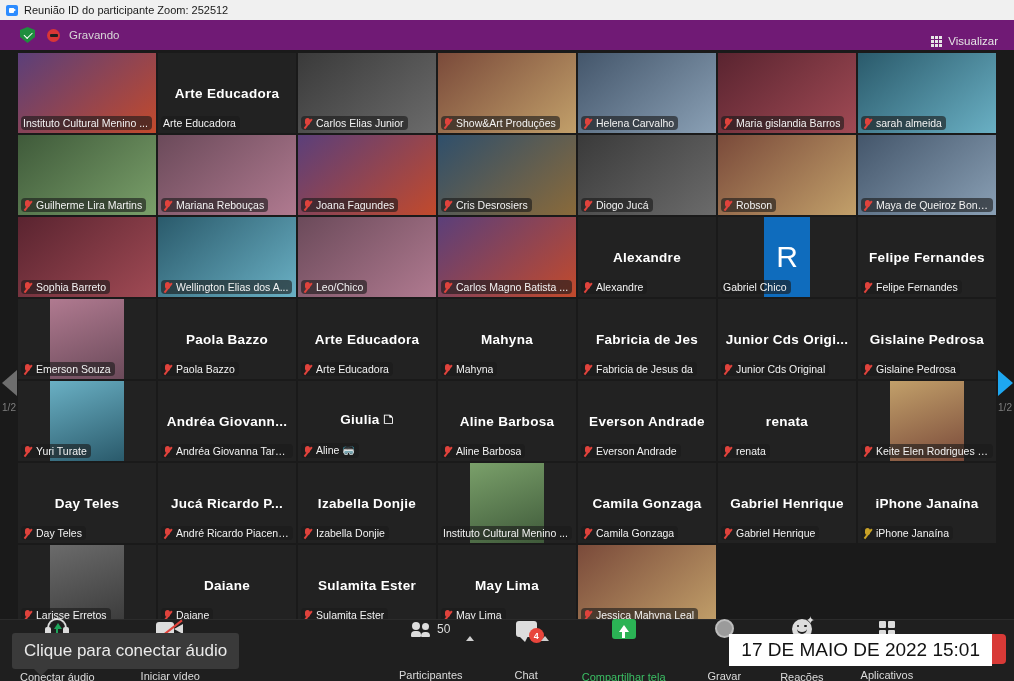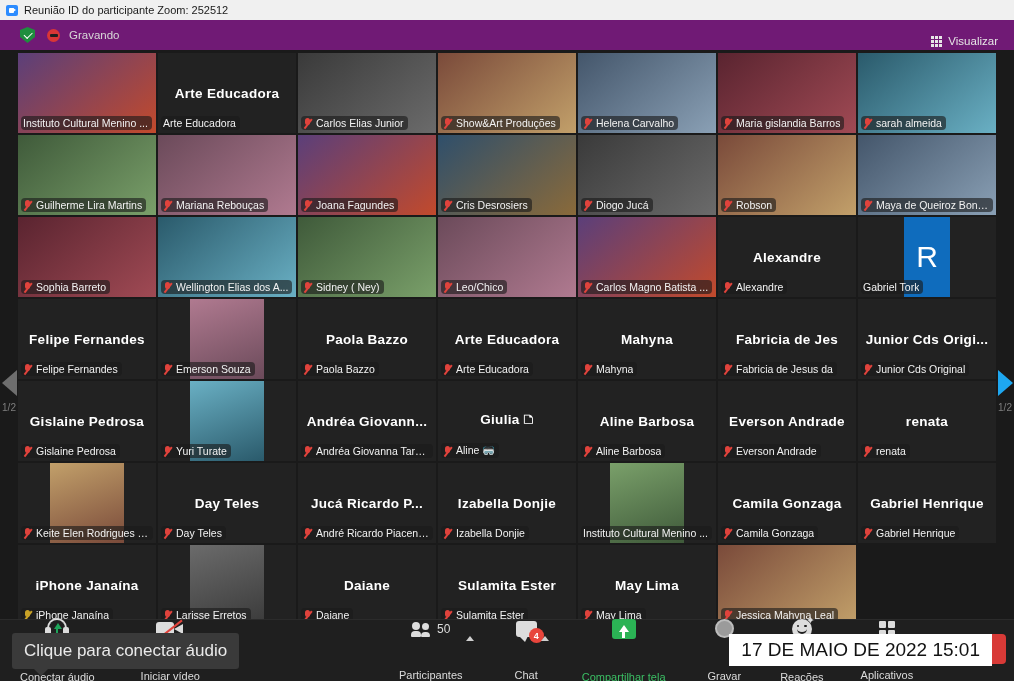--- a/index.html
+++ b/index.html
@@ -436,27 +436,20 @@
         </div>
       </div>
       <div class="tile">
         <div class="vid" style="background: linear-gradient(140deg, rgb(42, 90, 107), rgb(106, 176, 196));"></div>
         <div class="label">
           <span class="mic-off"></span>
           <span class="nm">Wellington Elias dos A...</span>
         </div>
       </div>
       <div class="tile">
-        <div class="vid" style="background: linear-gradient(140deg, rgb(63, 90, 58), rgb(122, 160, 106));"></div>
-        <div class="label">
-          <span class="mic-off"></span>
-          <span class="nm">Sidney ( Ney)</span>
-        </div>
-      </div>
-      <div class="tile">
         <div class="vid" style="background: linear-gradient(140deg, rgb(107, 74, 90), rgb(176, 122, 144));"></div>
         <div class="label">
           <span class="mic-off"></span>
           <span class="nm">Leo/Chico</span>
         </div>
       </div>
       <div class="tile">
         <div class="vid" style="background: linear-gradient(140deg, rgb(91, 63, 122), rgb(194, 74, 44));"></div>
         <div class="label">
           <span class="mic-off"></span>
@@ -466,21 +459,21 @@
       <div class="tile">
         <div class="tile-name-big">Alexandre</div>
         <div class="label">
           <span class="mic-off"></span>
           <span class="nm">Alexandre</span>
         </div>
       </div>
       <div class="tile">
         <div class="avatar-letter" style="left: 33%; right: 33%;">R</div>
         <div class="label">
-          <span class="nm">Gabriel Tork</span>
+          <span class="nm">Gabriel Chico</span>
         </div>
       </div>
       <div class="tile">
         <div class="tile-name-big">Felipe Fernandes</div>
         <div class="label">
           <span class="mic-off"></span>
           <span class="nm">Felipe Fernandes</span>
         </div>
       </div>
       <div class="tile">

